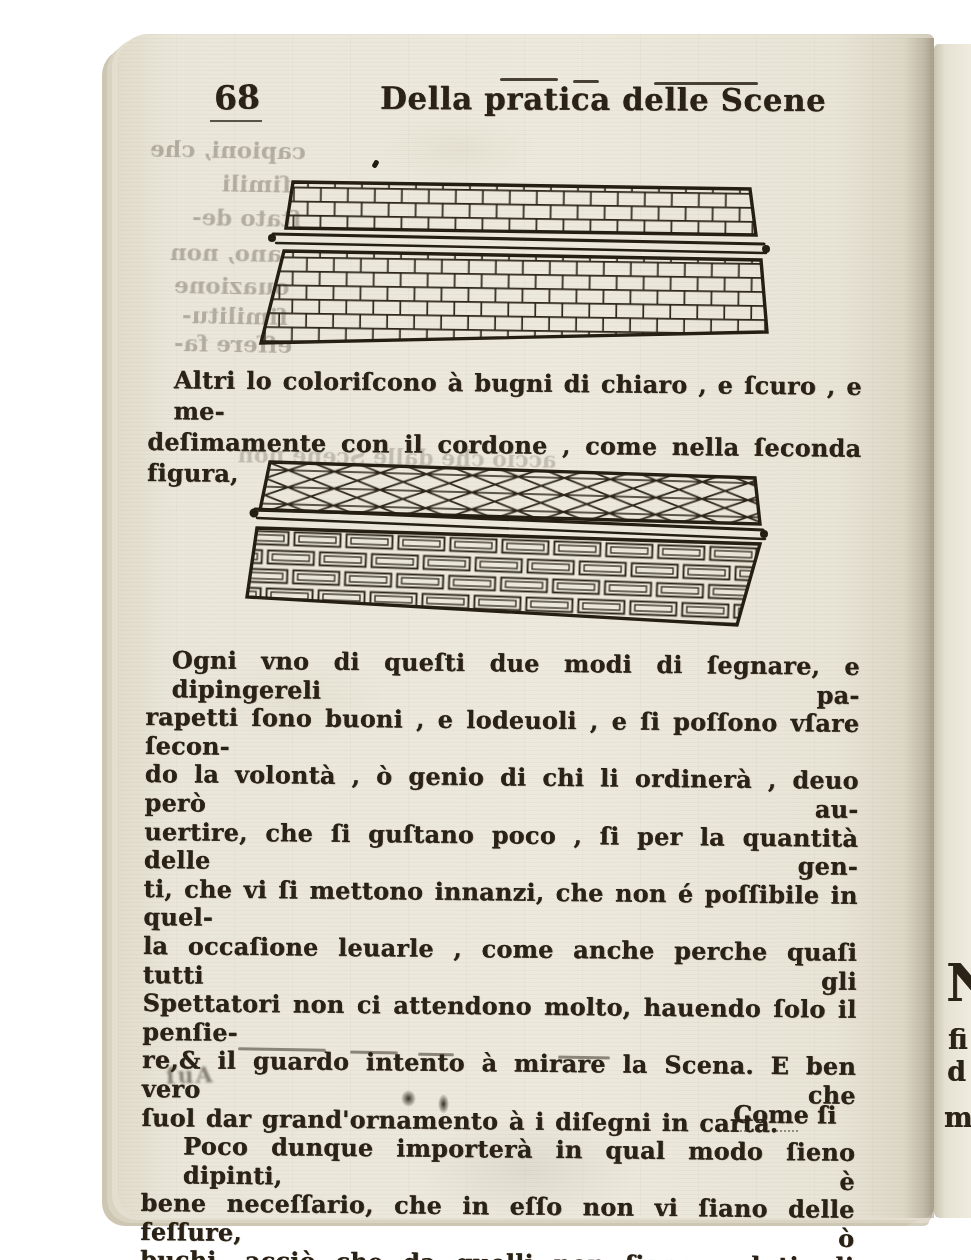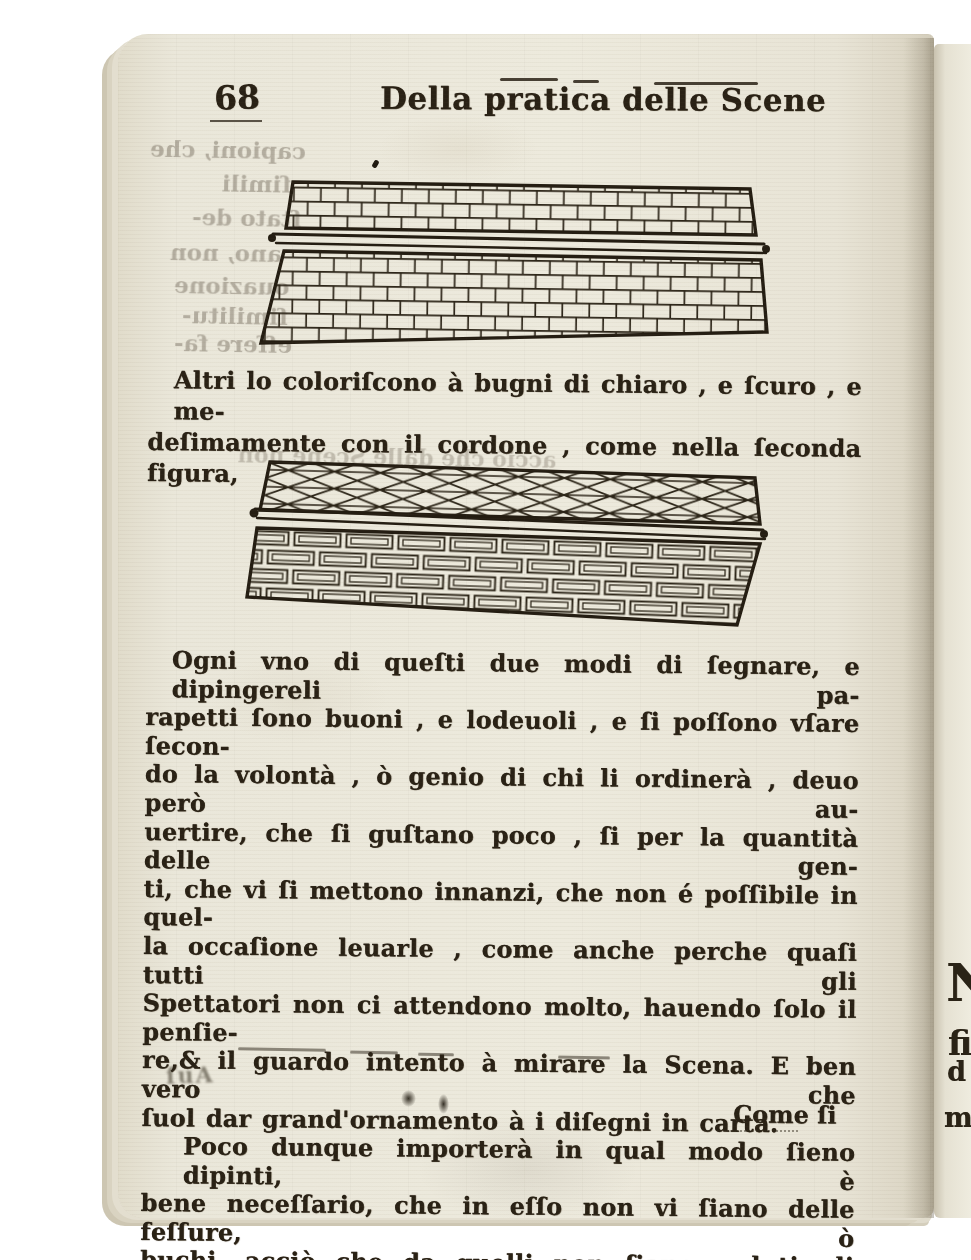--- a/index.html
+++ b/index.html
@@ -153,17 +153,17 @@
     <div class="blot" style="left:283px;top:1056px;width:15px;height:17px;"></div>
     <div class="blot" style="left:320px;top:1060px;width:11px;height:20px;"></div>
     <div class="catchword ink">Come ſi</div>
     <div class="cw-dots"></div>
   </div>
 
   <div class="gutter"></div>
 
   <div class="facing">
     <div class="ltr" style="left:12px;top:908px;font-size:52px;">N</div>
-    <div class="ltr" style="left:14px;top:980px;font-size:33px;">fi</div>
+    <div class="ltr" style="left:14px;top:980px;font-size:27px;">fi</div>
     <div class="ltr" style="left:13px;top:1012px;font-size:27px;">d</div>
     <div class="ltr" style="left:10px;top:1058px;font-size:27px;">m</div>
   </div>
 </div>
 
 </body></html>

